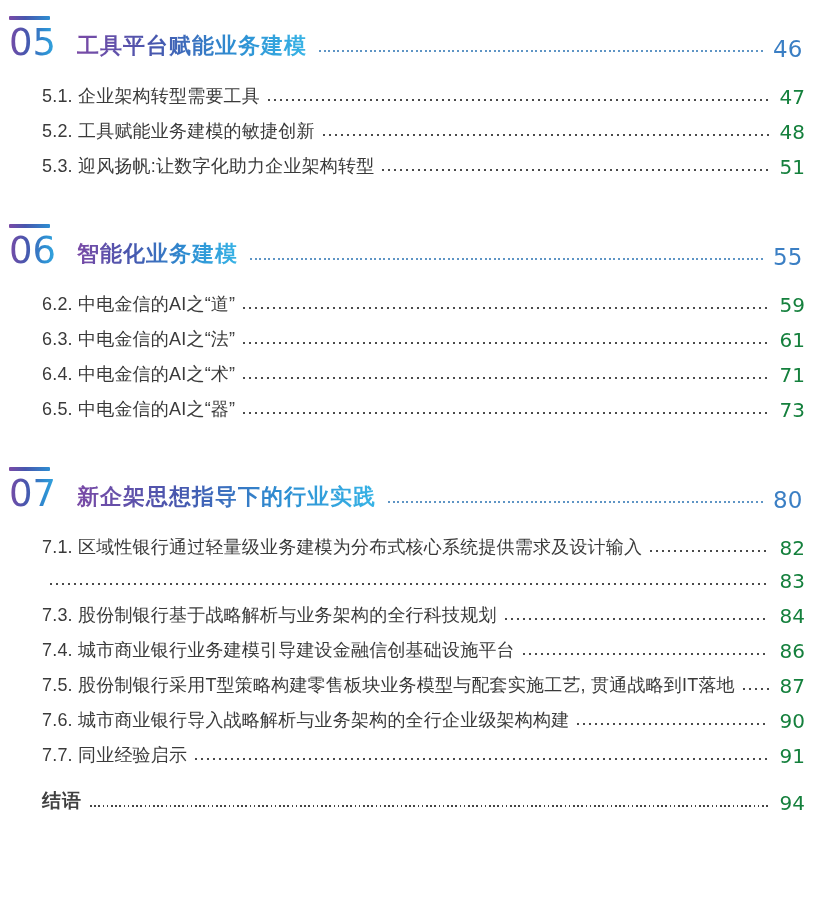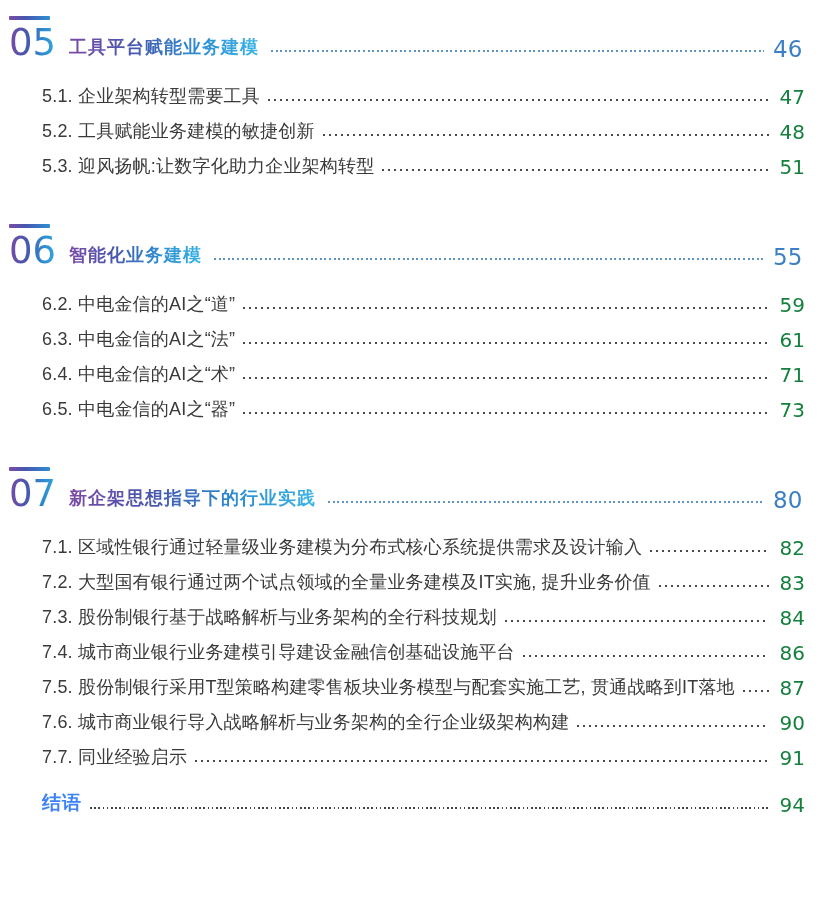--- a/index.html
+++ b/index.html
@@ -44,24 +44,24 @@
     color: transparent;
   }
   .num {
     font-family: "DejaVu Sans", "Liberation Sans", sans-serif;
     font-size: 37px;
     font-weight: 500;
     line-height: 1;
     letter-spacing: 0px;
   }
   .sec-title {
-    font-size: 18px;
+    font-size: 22px;
     font-weight: 700;
     line-height: 1.1;
-    margin-left: 8px;
+    margin-left: 16px;
     margin-bottom: 3px;
     white-space: nowrap;
     letter-spacing: 1px;
   }
   .sec-page {
     font-family: "DejaVu Sans", "Liberation Sans", sans-serif;
     font-size: 23px;
     font-weight: 500;
     line-height: 1;
     color: #3b7fc4;
@@ -111,21 +111,21 @@
     color: #15803d;
     min-width: 28px;
     text-align: right;
   }
 
   
   .footer-row { margin-top: 23px; }
   .footer-label {
     font-size: 19px;
     font-weight: 700;
-    color: #3b82f6;
+    color: #404040;
     line-height: 24px;
     white-space: nowrap;
     letter-spacing: 1px;
   }
 </style>
 </head>
 <body>
 
 <div class="toc">
 
@@ -202,21 +202,20 @@
       <div class="leader leader-h"></div>
       <div class="sec-page">80</div>
     </div>
     <div class="items">
       <div class="row">
         <span class="label">7.1. 区域性银行通过轻量级业务建模为分布式核心系统提供需求及设计输入</span>
         <span class="leader leader-i"></span>
         <span class="page">82</span>
       </div>
       <div class="row">
-        <span class="label">7.2. 大型国有银行通过两个试点领域的全量业务建模及IT实施, 提升业务价值</span>
         <span class="leader leader-i"></span>
         <span class="page">83</span>
       </div>
       <div class="row">
         <span class="label">7.3. 股份制银行基于战略解析与业务架构的全行科技规划</span>
         <span class="leader leader-i"></span>
         <span class="page">84</span>
       </div>
       <div class="row">
         <span class="label">7.4. 城市商业银行业务建模引导建设金融信创基础设施平台</span>

